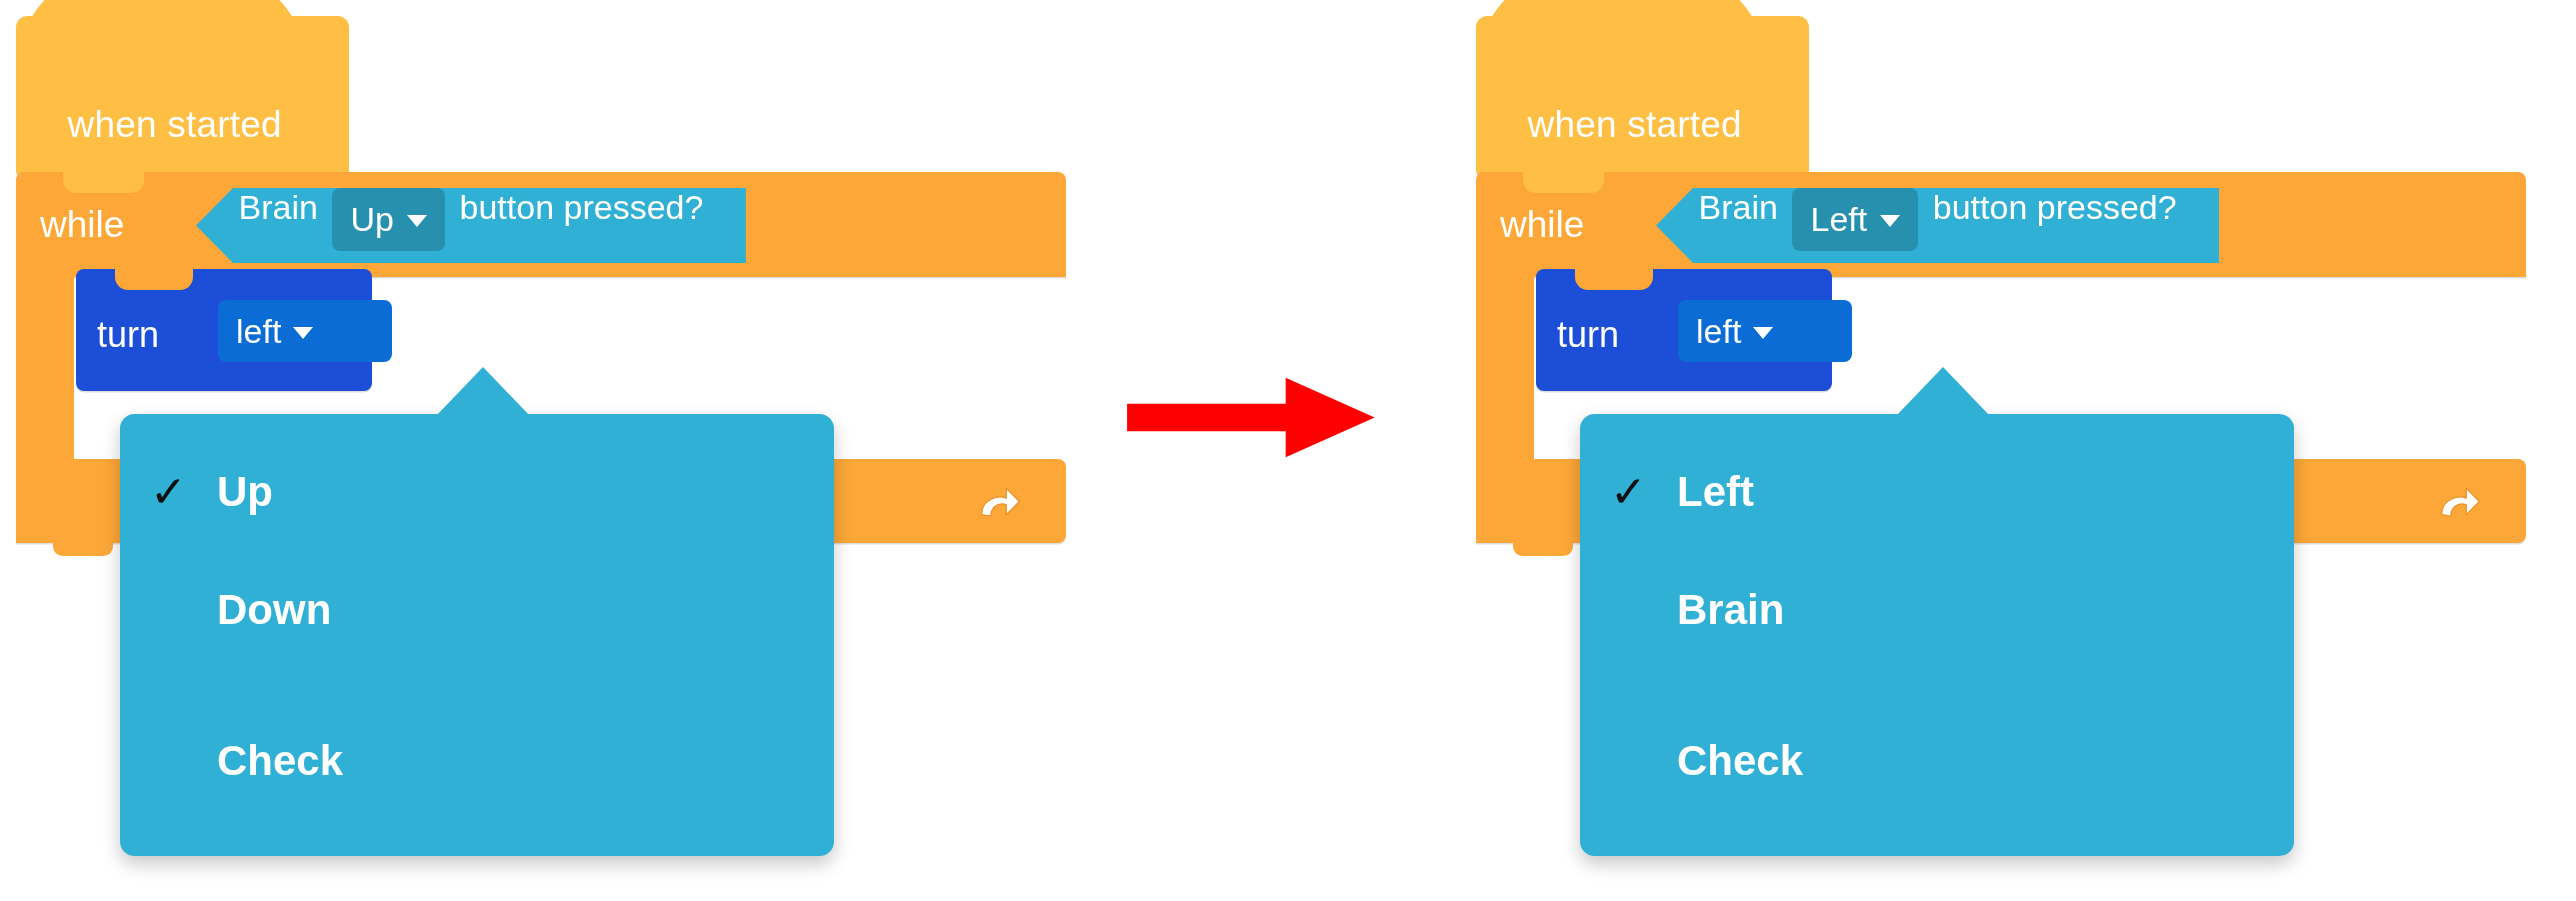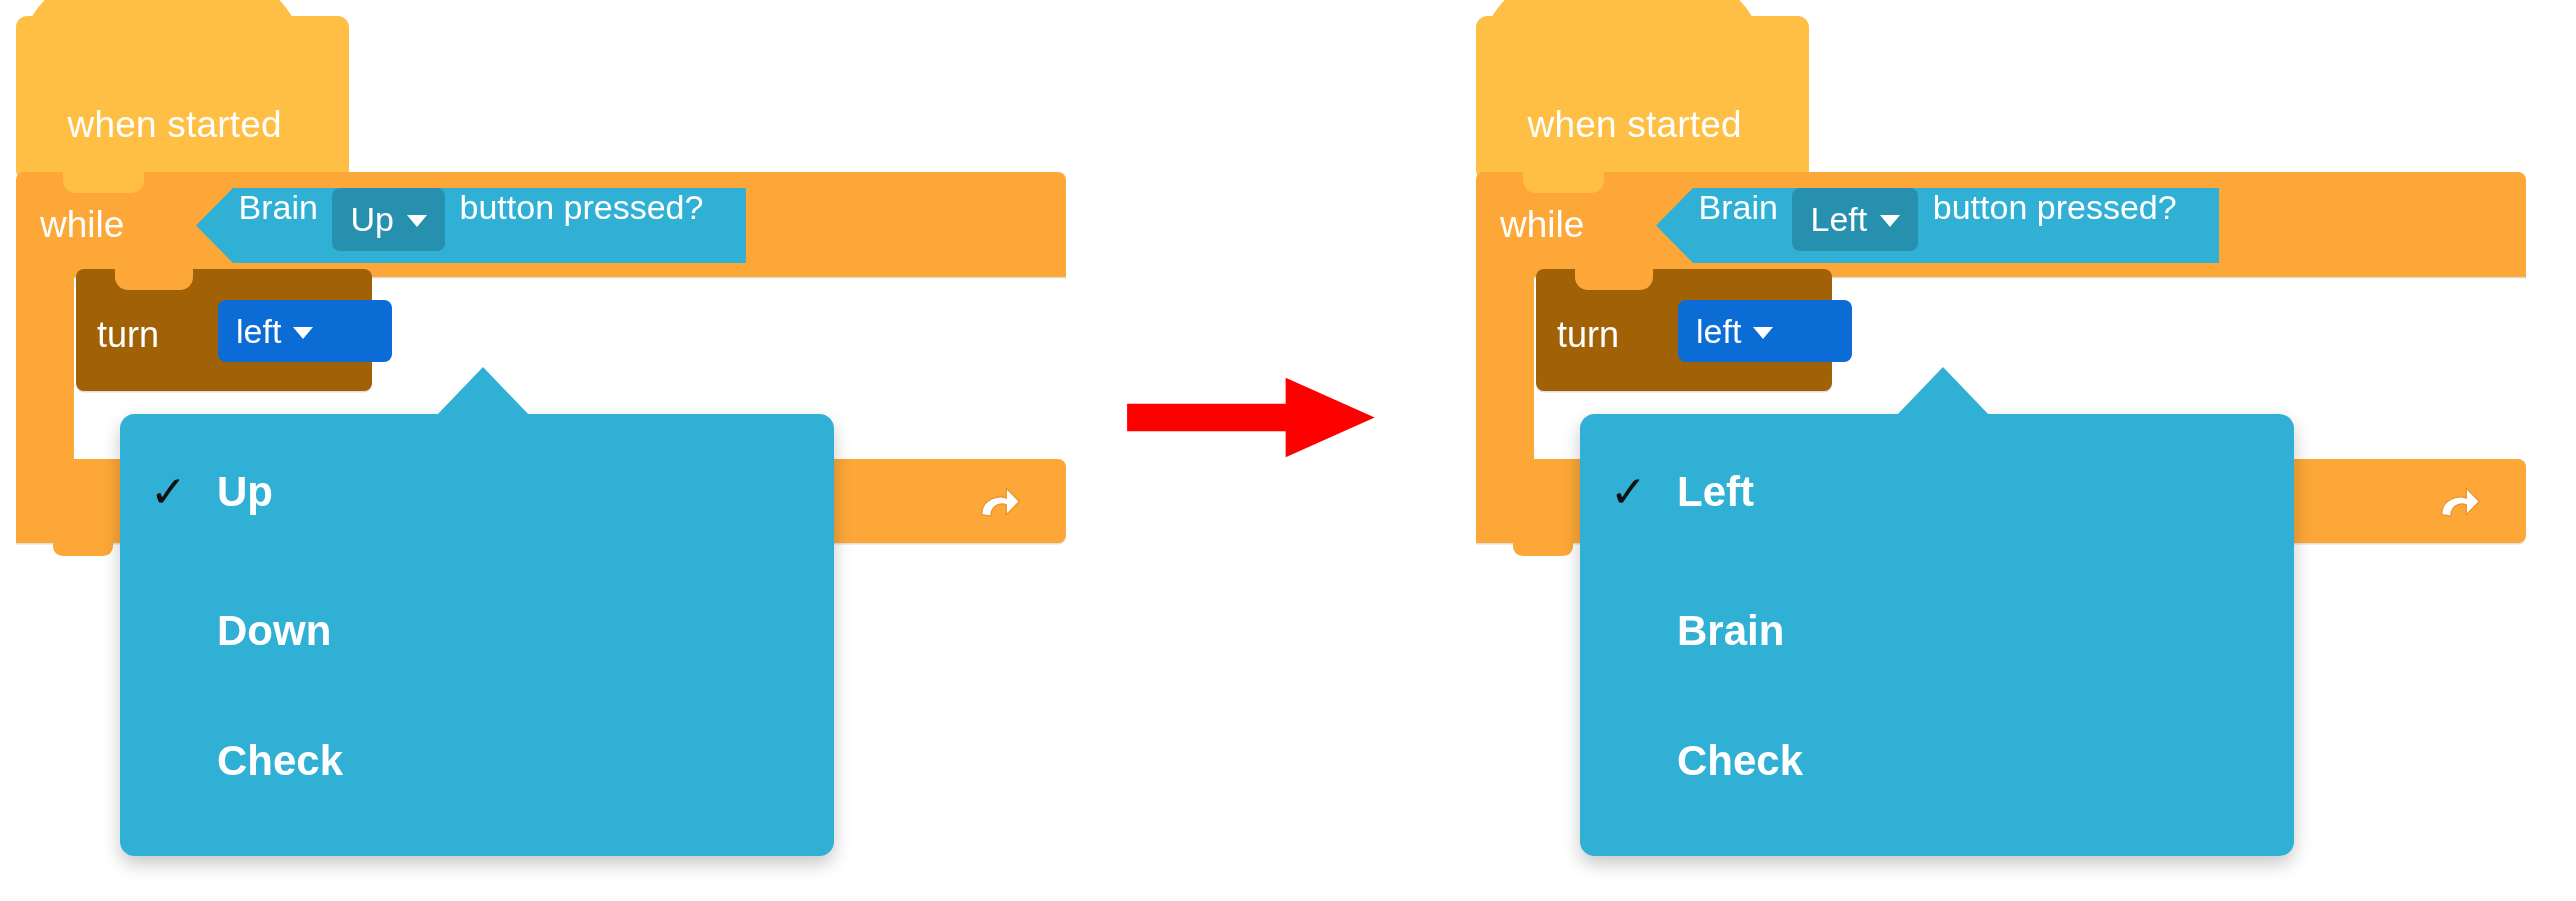--- a/index.html
+++ b/index.html
@@ -103,21 +103,21 @@
     border-left:10.5px solid transparent;
     border-right:10.5px solid transparent;
     border-top:12px solid #ffffff;
     margin-top:3.2px;
   }
 
   
   .blue-block{
     position:absolute;left:60px;top:97px;
     width:296px;height:122px;
-    background:#a16207;
+    background:#1d4ed8;
     border-radius:8px;
     box-shadow:0 1.6px 0 rgba(0,0,0,.13);
   }
   .blue-notch{
     position:absolute;left:39px;top:0;width:78px;height:21px;
     background:#FCA738;border-radius:0 0 13px 13px;
   }
   .blue-label{
     position:absolute;left:21px;top:45px;
     font-size:36px;color:#ffffff;white-space:nowrap;
@@ -143,21 +143,21 @@
     width:0;height:0;
     border-left:47px solid transparent;
     border-right:47px solid transparent;
     border-bottom:49px solid #31B0D5;
   }
   .menu-item{
     position:absolute;left:0;width:100%;height:97px;
     display:flex;align-items:center;
   }
   .menu-item.i0{top:29px;}
-  .menu-item.i1{top:168px;text-align:center;}
+  .menu-item.i1{top:147px;text-align:center;}
   .menu-item.i2{top:298px;}
   .menu-check{
     width:97px;text-align:center;
     font-size:44px;color:#111111;line-height:1;
   }
   .menu-label{
     font-size:42px;color:#ffffff;font-weight:bold;white-space:nowrap;
   }
 
   

